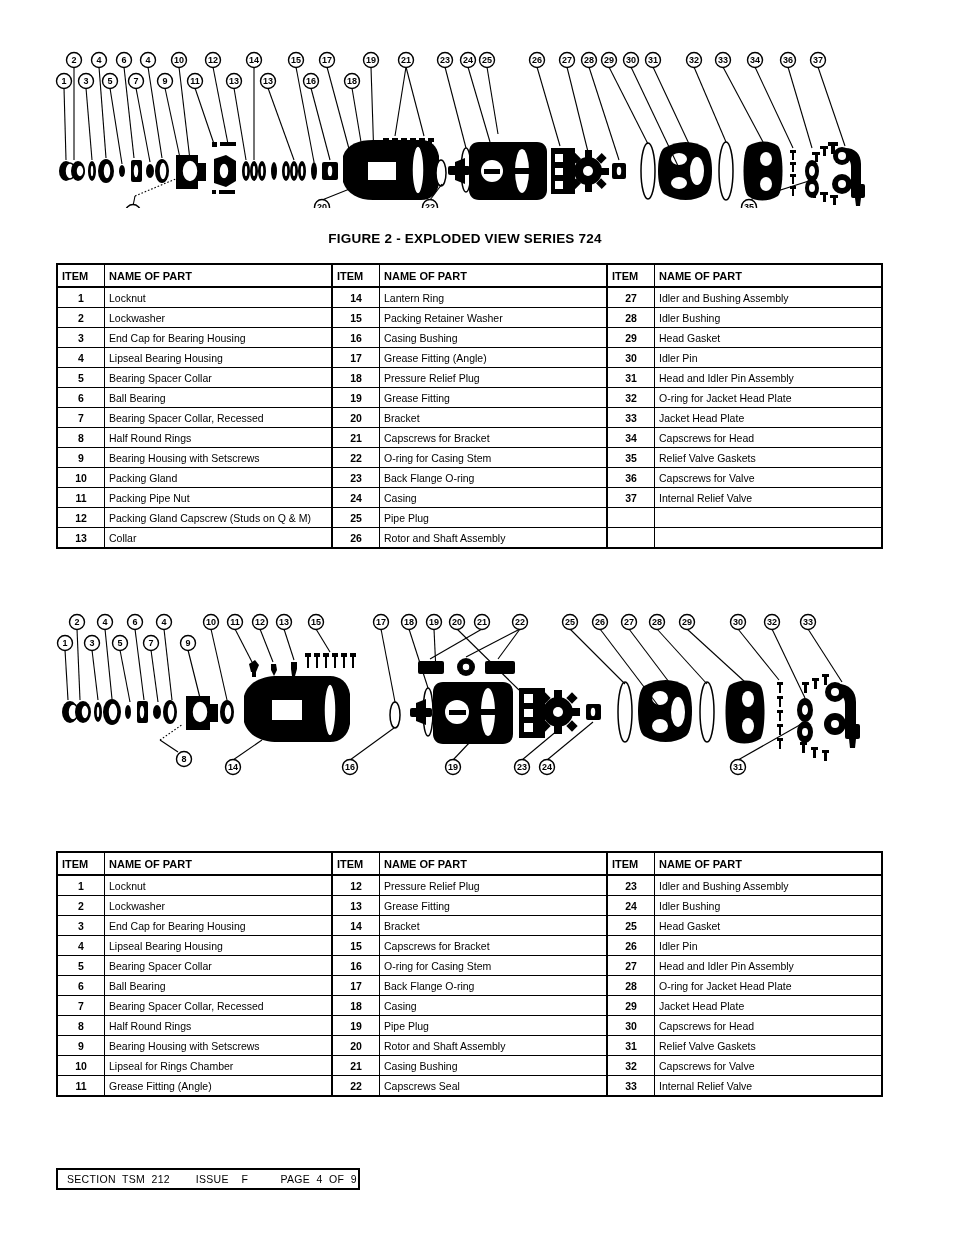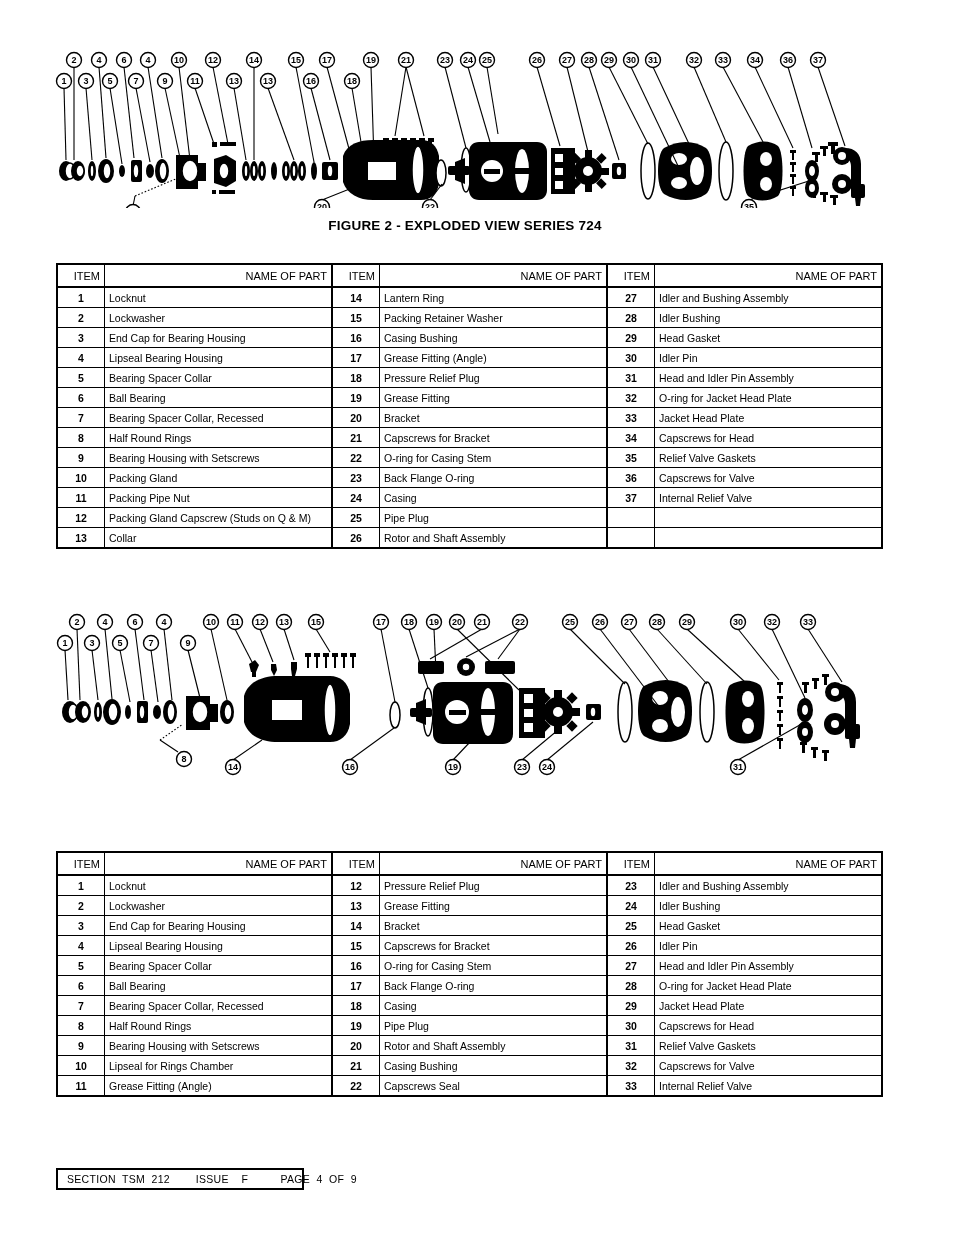--- a/index.html
+++ b/index.html
@@ -11,21 +11,21 @@
   .page{position:relative;width:954px;height:1235px;}
 
   
   .figure{position:absolute;left:0;width:954px;}
   #figure-2{top:38px;height:170px;}
   #figure-3{top:600px;height:190px;}
   .fig-svg{display:block;width:954px;}
 
   .fig-caption{
     position:absolute;left:0;width:930px;text-align:center;
-    font-size:13.5px;font-weight:bold;letter-spacing:.2px;
+    font-size:13.5px;font-weight:bold;letter-spacing:.2px;margin-top:13px;
   }
   #caption-2{top:218px;}
   #caption-3{top:808px;}
 
   
   .parts-table{
     position:absolute;border-collapse:collapse;
     border:2px solid #000;table-layout:fixed;
   }
   #parts-table-724{left:56px;top:263px;width:770px;}
@@ -34,34 +34,34 @@
   .parts-table th,.parts-table td{
     border:1px solid #000;
     font-size:10.5px;
     height:19px;
     padding:0 4px;
     vertical-align:middle;
     white-space:nowrap;
     overflow:hidden;
   }
   .parts-table thead th{
-    font-size:11px;font-weight:normal;text-align:right;
+    font-size:11px;font-weight:bold;text-align:left;
     height:21px;border-bottom:2px solid #000;
   }
   .col-item{width:38px;text-align:center;font-weight:bold;font-size:11px;}
   .col-name{width:218px;text-align:left;font-weight:normal;}
   .parts-table tbody td.col-item{font-weight:bold;}
   .parts-table tbody tr td{border-top:1px solid #000;}
 
   
   .grp-sep{border-left:2px solid #000 !important;}
 
   
   #footer-box{
-    position:absolute;left:56px;top:1168px;width:248px;height:22px;
+    position:absolute;left:56px;top:1168px;width:304px;height:22px;
     border:2px solid #000;box-sizing:border-box;
     display:flex;align-items:center;
   }
   #footer-text{
     font-size:10.5px;letter-spacing:.3px;padding-left:9px;white-space:pre;
   }
 
   
   .balloon-circle{fill:#fff;stroke:#000;stroke-width:1.4;}
   .balloon-num{font-family:"Liberation Sans",sans-serif;font-size:9px;font-weight:bold;text-anchor:middle;fill:#000;}

